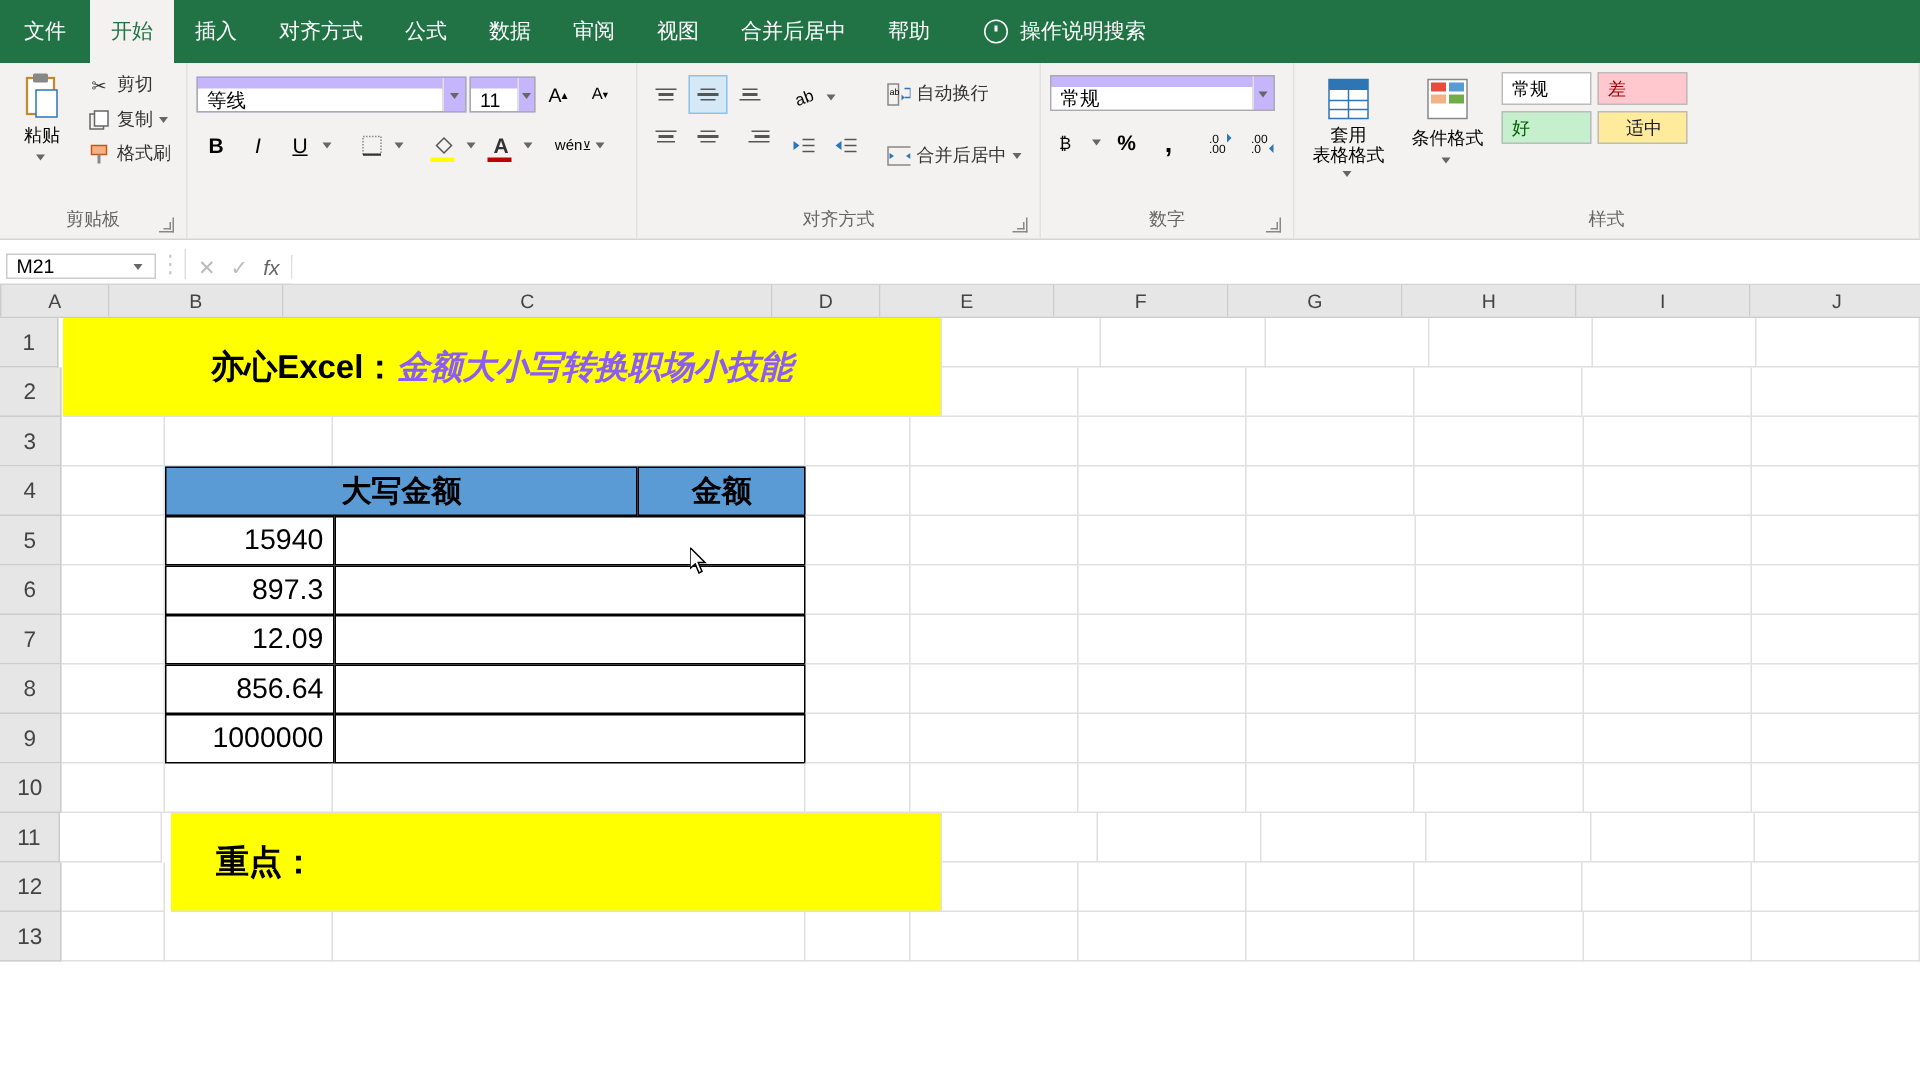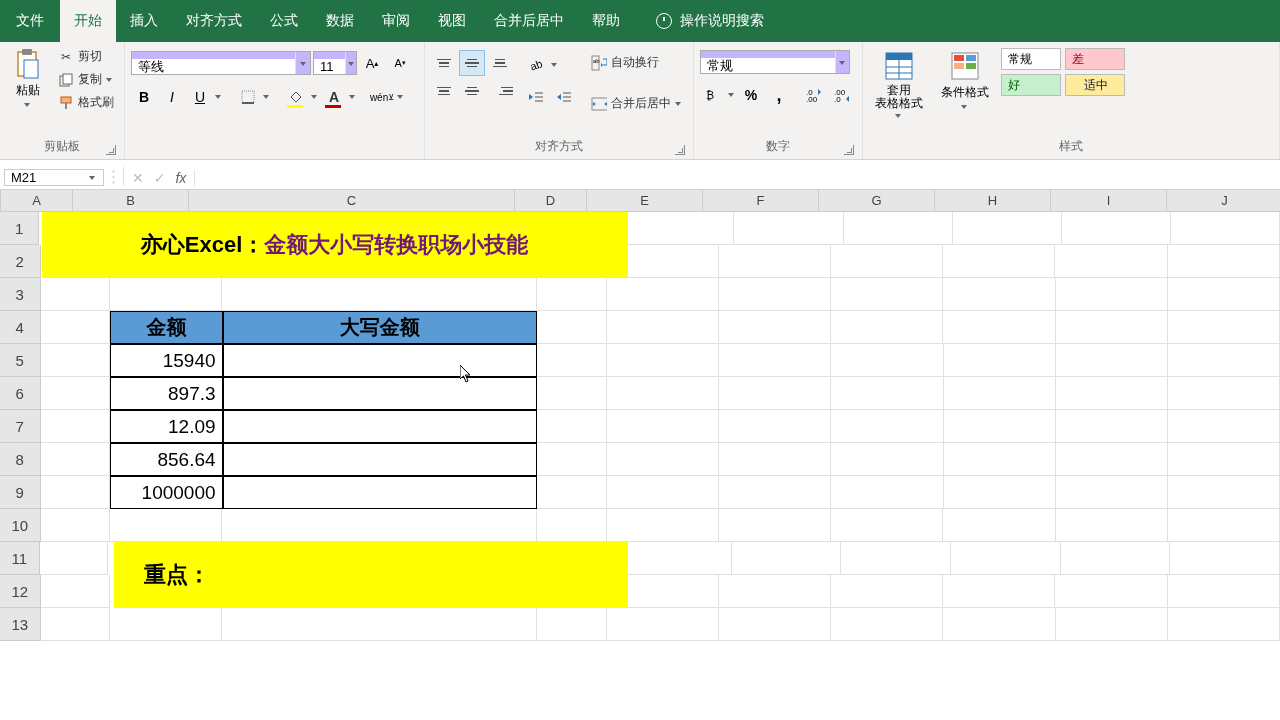--- a/index.html
+++ b/index.html
@@ -64,21 +64,21 @@
 .corner { width: 42px; background: #e6e6e6; border-right: 1px solid #ccc; position: relative; }
 .corner::after { content: ""; position: absolute; right: 3px; bottom: 3px; width: 0; height: 0; border-left: 10px solid transparent; border-bottom: 10px solid #b0b0b0; }
 .col-h { border-right: 1px solid #ccc; display: flex; align-items: center; justify-content: center; font-size: 13px; color: #444; background: #e6e6e6; }
 .rows { display: flex; flex-direction: column; }
 .row { display: flex; height: 33px; }
 .row-h { width: 42px; background: #e6e6e6; border-right: 1px solid #ccc; border-bottom: 1px solid #ccc; display: flex; align-items: center; justify-content: center; font-size: 15px; color: #444; }
 .cell { border-right: 1px solid #e0e0e0; border-bottom: 1px solid #e0e0e0; display: flex; align-items: center; padding: 0 4px; font-size: 18px; overflow: hidden; white-space: nowrap; }
 
 .title-merge { background: #ffff00; font-weight: bold; font-size: 22px; justify-content: center; }
 .title-black { color: #000; }
-.title-red { color: #701a75; }
+.title-red { color: #8b5cf6; font-style: italic; }
 .tbl-header { background: #5b9bd5; border: 1.5px solid #000 !important; font-weight: bold; font-size: 20px; justify-content: center; }
 .tbl-cell { border: 1.5px solid #000 !important; justify-content: flex-end; font-size: 19px; padding-right: 6px; }
 .tbl-cell-c { border: 1.5px solid #000 !important; }
 .footer-merge { background: #ffff00; font-weight: bold; font-size: 22px; justify-content: flex-start; padding-left: 30px; }
 .footer-black { color: #000; }
 .footer-red { color: #ff0000; }
 
 .cursor { position: absolute; width: 12px; height: 18px; pointer-events: none; z-index: 100; }
 </style>
 </head>
@@ -447,22 +447,22 @@
         <div class="cell" style="width: 116px;"></div>
         <div class="cell" style="width: 116px;"></div>
         <div class="cell" style="width: 116px;"></div>
         <div class="cell" style="width: 116px;"></div>
         <div class="cell" style="width: 116px;"></div>
         <div class="cell" style="width: 116px;"></div>
       </div>
       <div class="row">
         <div class="row-h">4</div>
         <div class="cell" style="width: 72px;"></div>
+        <div class="cell tbl-header" style="width: 326px;">大写金额</div>
         <div class="cell tbl-header" style="width: 116px;">金额</div>
-        <div class="cell tbl-header" style="width: 326px;">大写金额</div>
         <div class="cell" style="width: 72px;"></div>
         <div class="cell" style="width: 116px;"></div>
         <div class="cell" style="width: 116px;"></div>
         <div class="cell" style="width: 116px;"></div>
         <div class="cell" style="width: 116px;"></div>
         <div class="cell" style="width: 116px;"></div>
         <div class="cell" style="width: 116px;"></div>
       </div>
       <div class="row">
         <div class="row-h">5</div>

